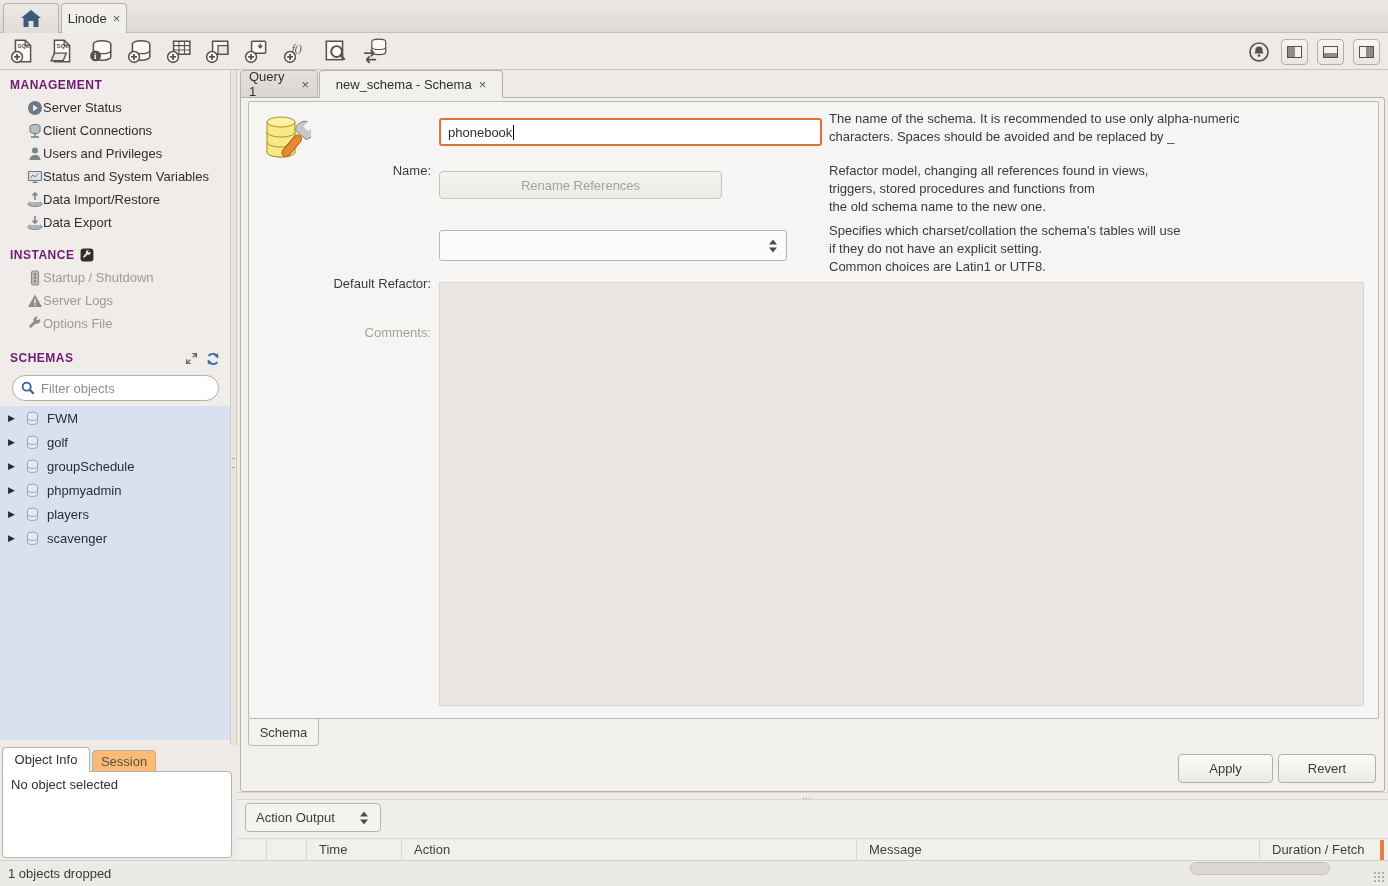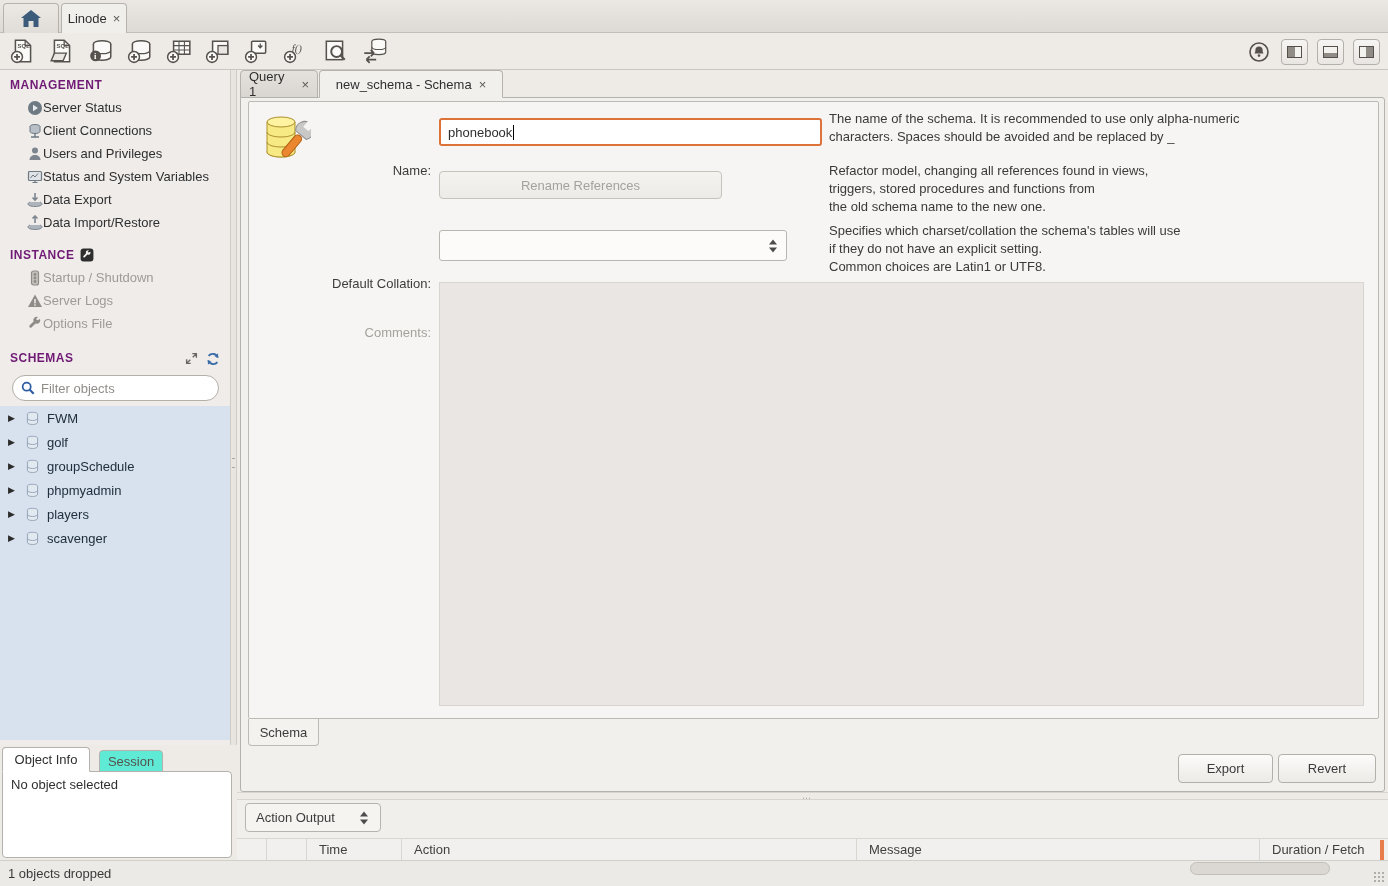--- a/index.html
+++ b/index.html
@@ -54,21 +54,21 @@
     border-left:1px solid #cfccc6; border-right:1px solid #cfccc6; }
   .vgrip { position:absolute; left:1px; top:388px; width:3px; height:10px;
     border-top:1px solid #aaa6a0; border-bottom:1px solid #aaa6a0; }
 
   
   .blpanel { left:0; top:745px; width:237px; height:115px; background:#eeebe7; }
   .hgripdots { position:absolute; left:103px; top:1px; color:#a8a49e; font-size:9px; letter-spacing:2px; }
   .oitab { position:absolute; border:1px solid #b5b1ad; border-radius:4px 4px 0 0;
     display:flex; align-items:center; justify-content:center; }
   .oitab.on { left:2px; top:747px; width:88px; height:25px; background:#fff; border-bottom:1px solid #fff; z-index:2; }
-  .oitab.off { left:99px; top:750px; width:64px; height:22px; background:#5eead4; color:#55524e; }
+  .oitab.off { left:92px; top:750px; width:64px; height:22px; background:#fdba74; color:#55524e; }
   .oibox { position:absolute; left:2px; top:771px; width:230px; height:87px; background:#fff;
     border:1px solid #b5b1ad; border-radius:0 4px 4px 4px; padding:5px 8px; }
 
   
   .statusbar { left:0; top:860px; width:1388px; height:26px; background:#eceae6;
     border-top:1px solid #d2cec9; display:flex; align-items:center; padding-left:8px; color:#3a3a3a; }
   .hscroll { position:absolute; left:1190px; top:862px; width:140px; height:13px;
     background:#dbd7d2; border:1px solid #c2beb8; border-radius:7px; }
   .rgrip { position:absolute; right:3px; bottom:3px; width:12px; height:12px;
     background:radial-gradient(circle at 2px 2px,#b1ada7 1px,transparent 1.4px) 0 0/4px 4px; }
@@ -290,31 +290,31 @@
     <div class="srow">
       <svg width="16" height="16" viewBox="0 0 16 16">
           <rect x="1.5" y="2.5" width="13" height="9" rx="1" fill="#dfe3e7" stroke="#6e7984" stroke-width="1.2"></rect>
           <path d="M3.5 9l2.5-3 2 2 3-3.5" stroke="#6e7984" fill="none"></path>
           <path d="M5.5 13.5h5M8 11.5v2" stroke="#6e7984" stroke-width="1.2"></path>
         </svg>
       <span class="lbl">Status and System Variables</span>
     </div>
     <div class="srow">
       <svg width="16" height="16" viewBox="0 0 16 16">
+          <path d="M8 8V1M5.5 3.5L8 1l2.5 2.5" stroke="#7d858f" stroke-width="1.6" fill="none"></path>
+          <path d="M3 10c-1.2.6-2 1.3-2 2 0 1.4 3.1 2.5 7 2.5s7-1.1 7-2.5c0-.7-.8-1.4-2-2" fill="#aeb4bb" stroke="#7d858f"></path>
+        </svg>
+      <span class="lbl">Data Import/Restore</span>
+    </div>
+    <div class="srow">
+      <svg width="16" height="16" viewBox="0 0 16 16">
           <path d="M8 1v7M5.5 5.5L8 8l2.5-2.5" stroke="#7d858f" stroke-width="1.6" fill="none"></path>
           <path d="M3 10c-1.2.6-2 1.3-2 2 0 1.4 3.1 2.5 7 2.5s7-1.1 7-2.5c0-.7-.8-1.4-2-2" fill="#aeb4bb" stroke="#7d858f"></path>
         </svg>
       <span class="lbl">Data Export</span>
-    </div>
-    <div class="srow">
-      <svg width="16" height="16" viewBox="0 0 16 16">
-          <path d="M8 8V1M5.5 3.5L8 1l2.5 2.5" stroke="#7d858f" stroke-width="1.6" fill="none"></path>
-          <path d="M3 10c-1.2.6-2 1.3-2 2 0 1.4 3.1 2.5 7 2.5s7-1.1 7-2.5c0-.7-.8-1.4-2-2" fill="#aeb4bb" stroke="#7d858f"></path>
-        </svg>
-      <span class="lbl">Data Import/Restore</span>
     </div>
 
     <div class="sect-h" style="padding-top:14px;">
       <span>INSTANCE</span>
       <svg width="14" height="14" viewBox="0 0 24 24">
           <rect x="1" y="1" width="22" height="22" rx="5" fill="#2e2e2e"></rect>
           <use href="#s-wrench" fill="#f3f1ee" transform="scale(0.75) translate(4,4)"></use>
         </svg>
     </div>
     <div class="srow dis">
@@ -465,42 +465,42 @@
       <div class="helptxt" style="top:8px;">The name of the schema. It is recommended to use only alpha-numeric
 characters. Spaces should be avoided and be replaced by _</div>
 
       <div class="renbtn">
           <span>Rename References</span>
         </div>
       <div class="helptxt" style="top:60px;">Refactor model, changing all references found in views,
 triggers, stored procedures and functions from
 the old schema name to the new one.</div>
 
-      <div class="flabel" style="left:40px;top:136px;">Default Collation:</div>
+      <div class="flabel" style="left:40px;top:136px;">Default Refactor:</div>
       <div class="combo" style="left:190px;top:128px;width:348px;height:31px;">
         <span></span>
         <span class="spin">
             <span class="tri-up"></span>
             <span class="tri-dn"></span>
           </span>
       </div>
       <div class="helptxt" style="top:120px;">Specifies which charset/collation the schema's tables will use
 if they do not have an explicit setting.
 Common choices are Latin1 or UTF8.</div>
 
       <div class="flabel dim" style="left:40px;top:185px;">Comments:</div>
       <div class="comments"><span></span></div>
     </div>
 
     <div class="btab">
         <span>Schema</span>
       </div>
 
     <div class="btn2" style="left:937px;top:656px;width:95px;">
-        <span>Export</span>
+        <span>Apply</span>
       </div>
     <div class="btn2" style="left:1037px;top:656px;width:98px;">
         <span>Revert</span>
       </div>
   </div>
 
   <div class="abs hsplit">
       <span class="dots">⋯</span>
     </div>
 

